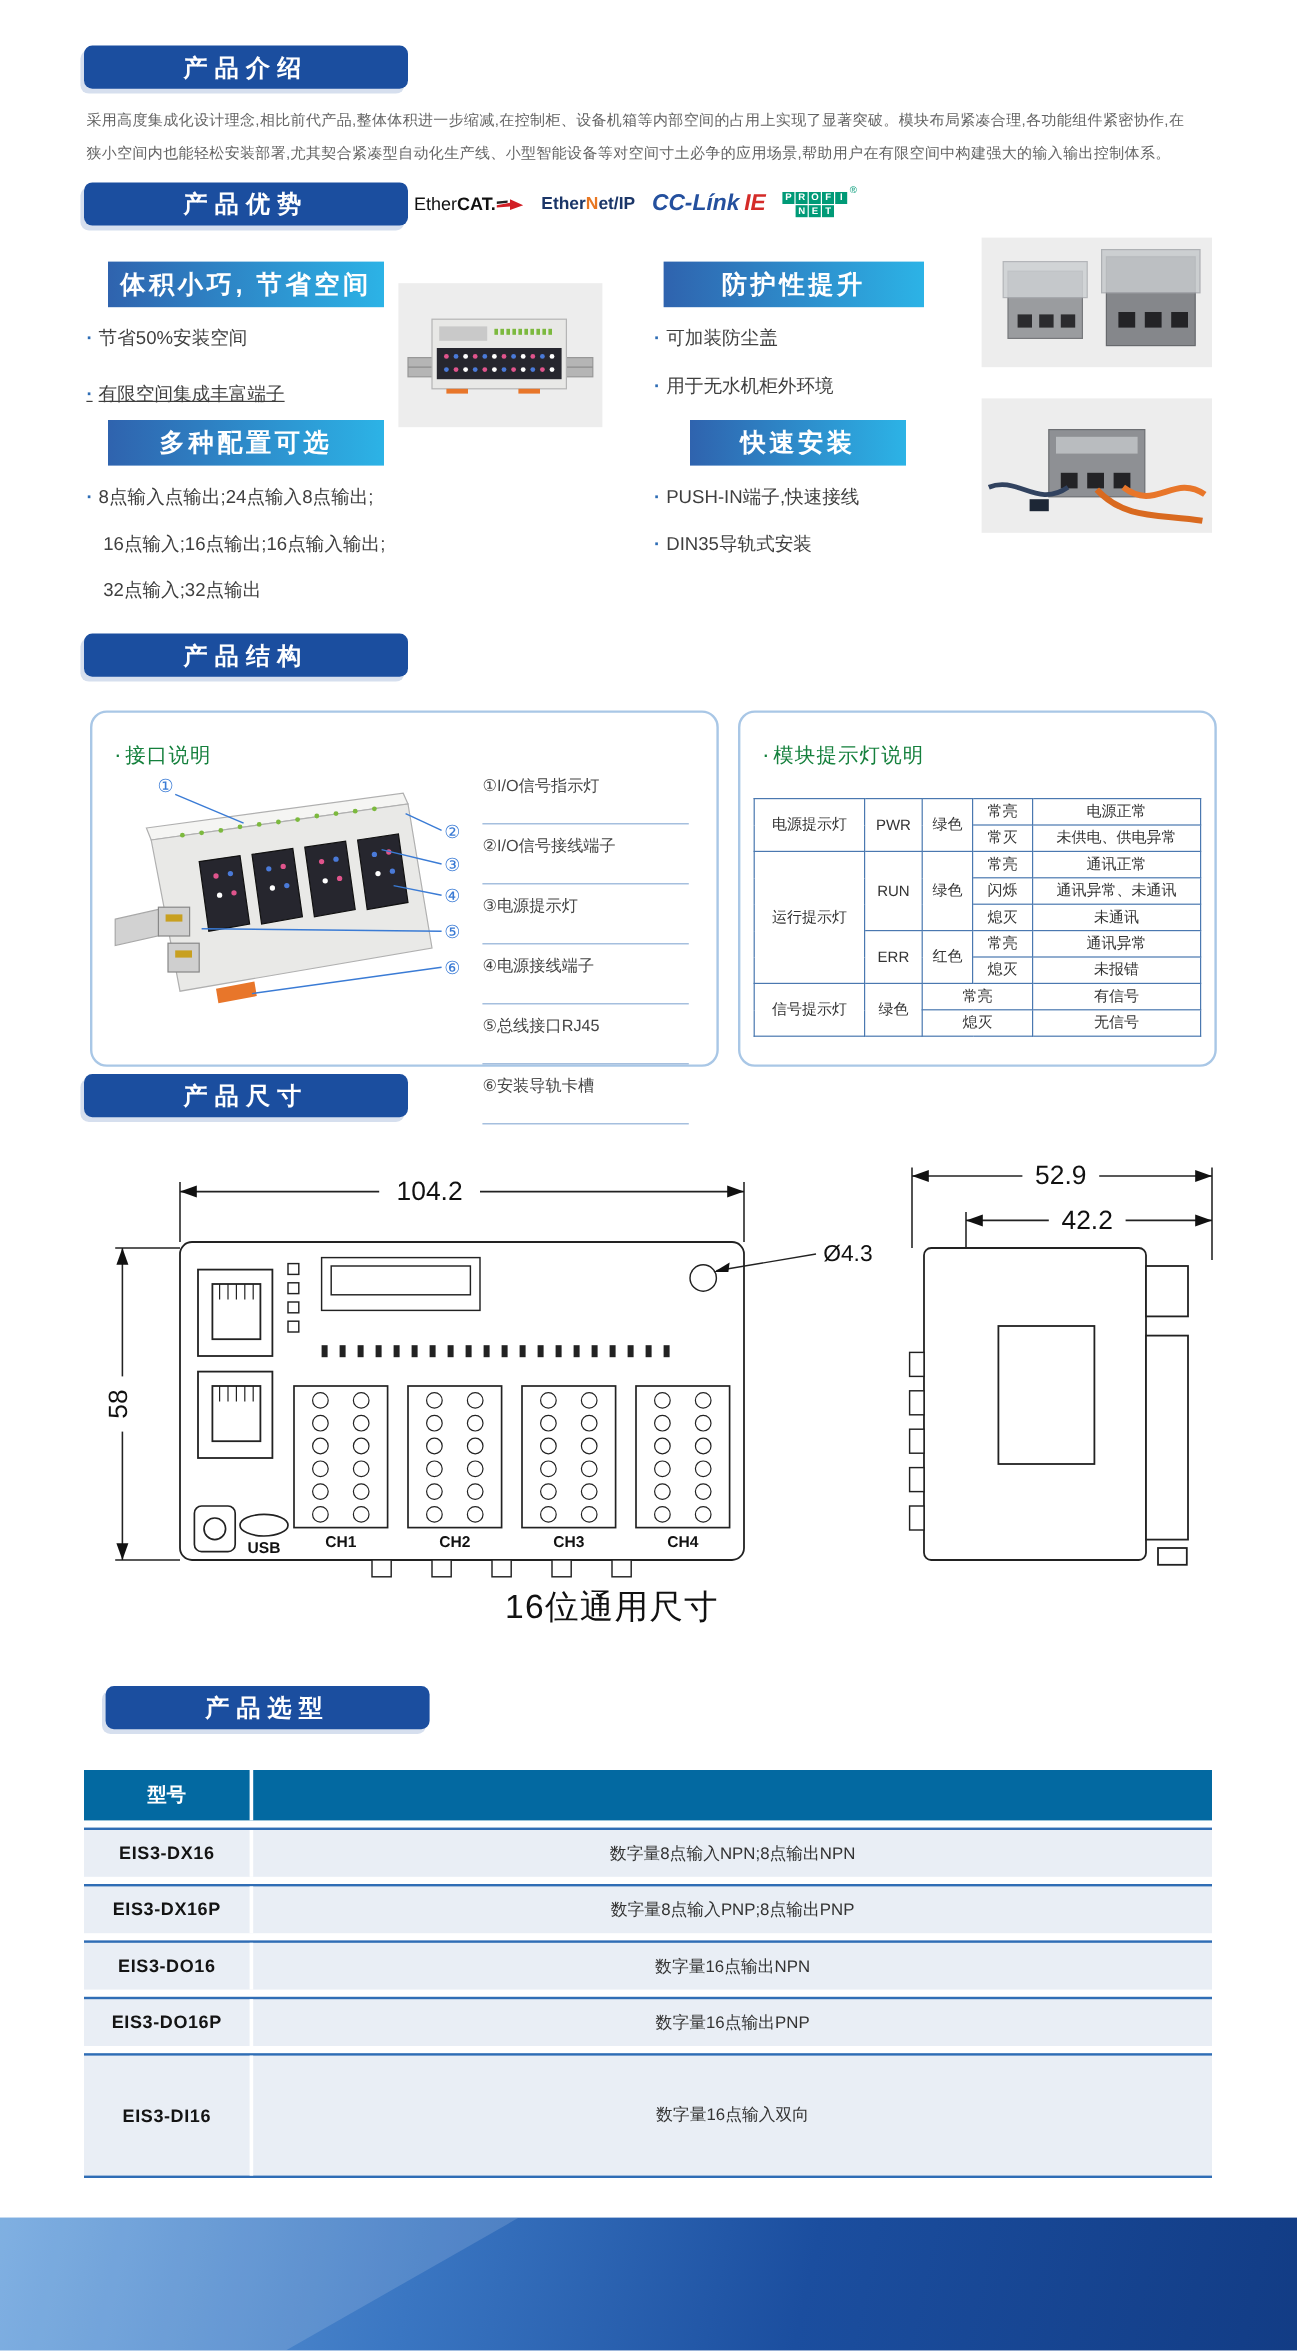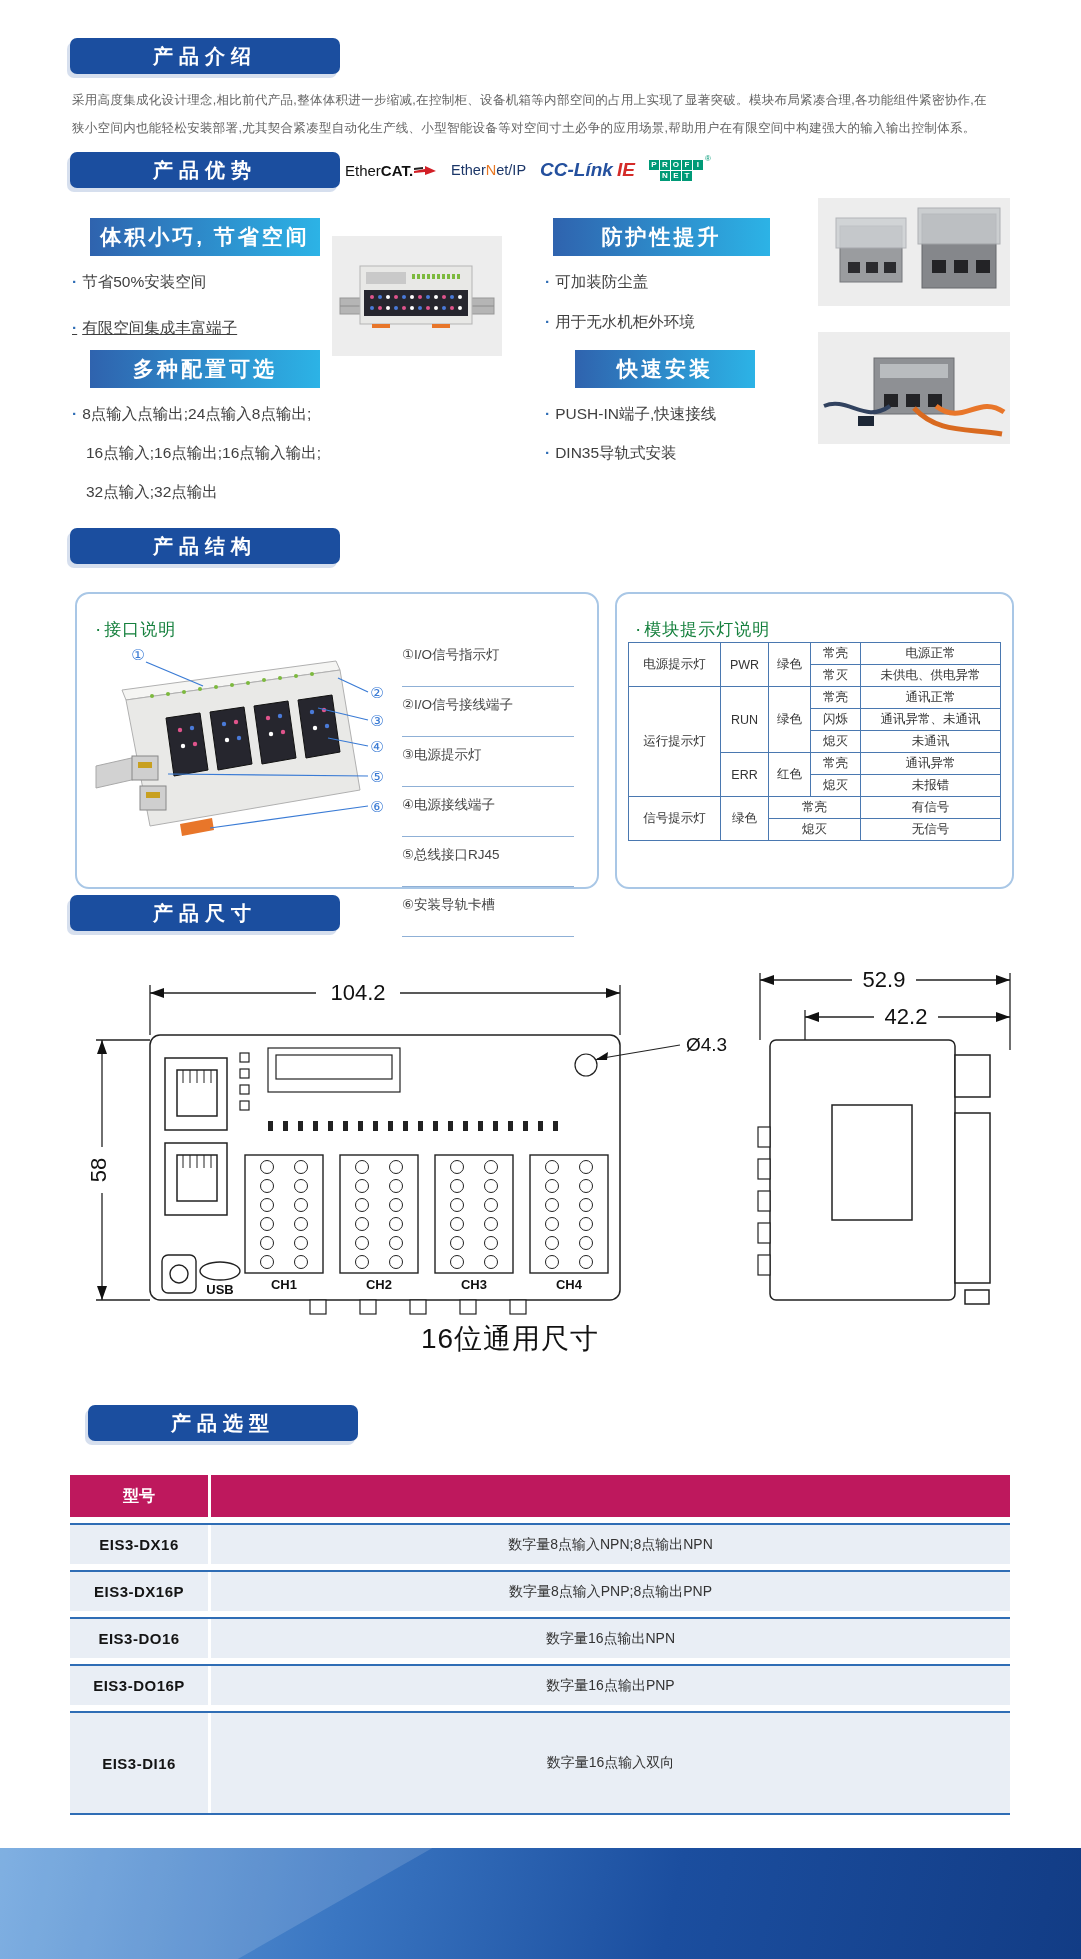--- a/index.html
+++ b/index.html
@@ -13,37 +13,37 @@
     font-weight:bold;font-size:21px;letter-spacing:3px;display:flex;align-items:center;justify-content:center;}
   .intro-line{position:absolute;color:#646464;font-size:12.5px;letter-spacing:.3px;white-space:nowrap;}
   .bullet{position:absolute;color:#3f3f3f;font-size:15.5px;white-space:nowrap;}
   .bullet .dot{color:#2e6db5;font-weight:bold;margin-right:5px;}
   .photo{position:absolute;background:#ededed;}
   .panel{position:absolute;border:2px solid #a9c7e6;border-radius:14px;background:#fff;}
   .panel-title{position:absolute;color:#15803d;font-weight:normal;font-size:17px;letter-spacing:1px;margin-top:12px;}
   .panel-title .pdot{font-size:19px;margin-right:2px;}
   .iface-list{position:absolute;width:172px;}
   .iface-item{font-size:13.5px;color:#454545;border-bottom:1px solid #8fb0d6;padding-bottom:22px;margin-bottom:9px;white-space:nowrap;}
-  .led-table{position:absolute;border-collapse:collapse;table-layout:fixed;}
+  .led-table{position:absolute;border-collapse:collapse;table-layout:fixed;margin-top:23px;}
   .led-table td{border:1px solid #4a78b0;text-align:center;font-size:12.5px;color:#333;padding:0 2px;height:21px;white-space:nowrap;}
   .logos{position:absolute;display:flex;align-items:center;gap:14px;}
   .lg-ethercat{font-size:15px;color:#111;display:flex;align-items:center;}
   .lg-ethercat b{font-weight:bold;}
-  .lg-ethernetip{font-weight:normal;font-size:14.5px;color:#1b3668;}
+  .lg-ethernetip{font-weight:bold;font-size:14.5px;color:#1b3668;}
   .lg-ethernetip .n{color:#e87722;}
   .lg-cclink{font-style:italic;font-weight:bold;font-size:19px;color:#24509e;white-space:nowrap;}
   .lg-cclink .ie{color:#d42b28;margin-left:4px;}
   .lg-profinet{display:flex;flex-direction:column;align-items:center;gap:1px;position:relative;}
   .pf-row{display:flex;gap:1px;}
   .pf-tile{width:10px;height:10px;background:#009a77;color:#fff;font-size:8px;font-weight:bold;
     display:flex;align-items:center;justify-content:center;}
   .pf-reg{position:absolute;right:-8px;top:-6px;color:#009a77;font-size:8px;}
   .dim-caption{position:absolute;color:#111;font-size:28px;font-weight:500;text-align:center;letter-spacing:1px;}
   .sel-table{position:absolute;}
-  .sel-header{display:flex;background:#be185d;color:#fff;font-weight:bold;font-size:16px;height:42px;}
+  .sel-header{display:flex;background:#0369a1;color:#fff;font-weight:bold;font-size:16px;height:42px;}
   .sel-c1{width:138px;display:flex;align-items:center;justify-content:center;border-right:3px solid #fff;flex:none;}
   .sel-c2{flex:1;display:flex;align-items:center;justify-content:center;}
   .sel-row{display:flex;margin-top:6px;border-top:2px solid #2f6db5;background:#e9eef5;}
   .sel-row:last-child{border-bottom:2px solid #2f6db5;}
   .sel-model{width:138px;display:flex;align-items:center;justify-content:center;font-weight:bold;
     font-size:15px;color:#141414;border-right:3px solid #fff;flex:none;letter-spacing:.5px;}
   .sel-desc{flex:1;display:flex;align-items:center;justify-content:center;font-size:14px;color:#333;}
   .footer{position:absolute;left:0;top:1848px;width:1081px;height:111px;
     background:linear-gradient(102deg,#6ba3dd 0%,#3a76c2 32%,#1b4e9f 62%,#123c85 100%);}
   .footer-streak{position:absolute;left:0;top:0;height:100%;width:40%;

